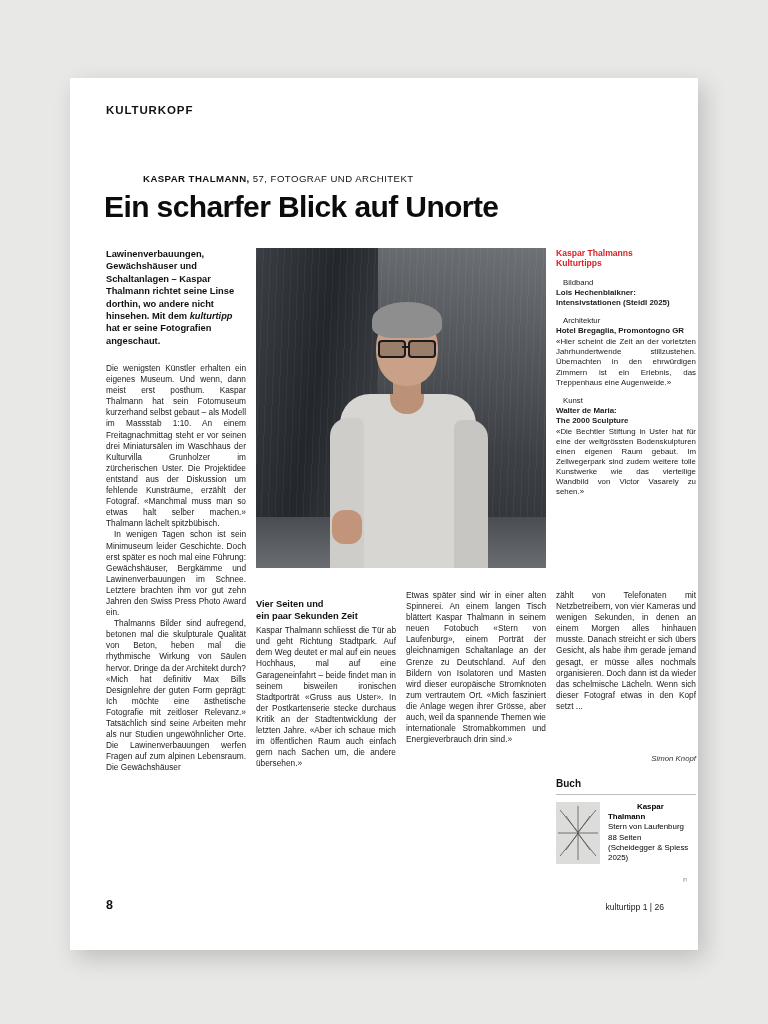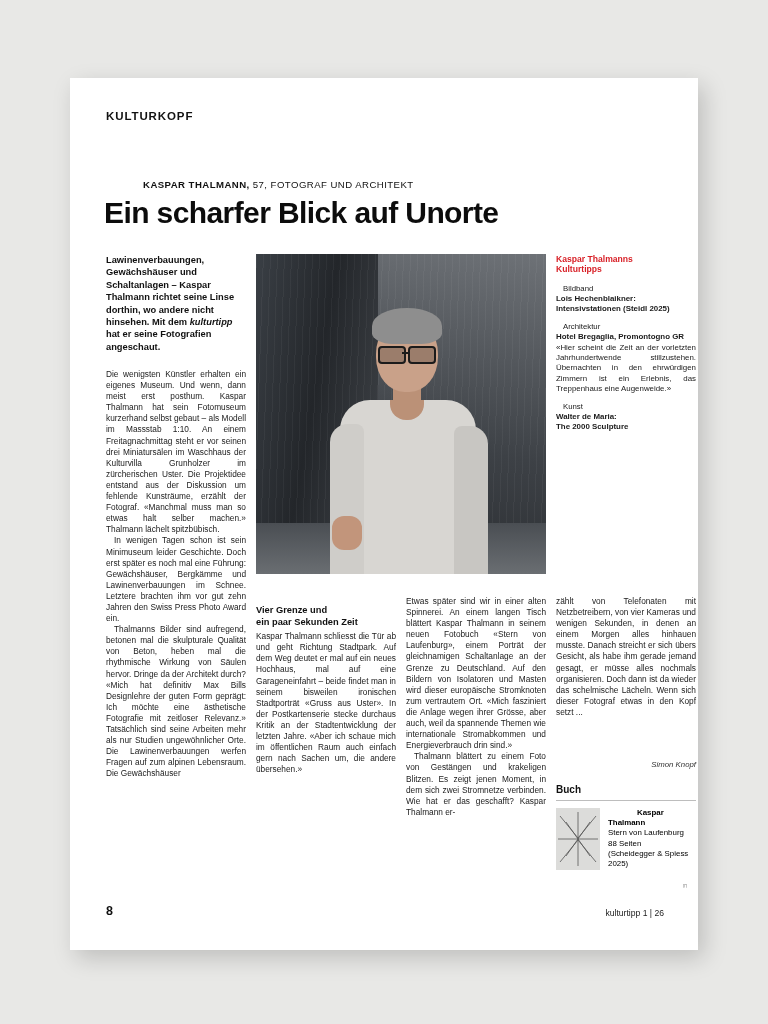--- a/index.html
+++ b/index.html
@@ -17,21 +17,21 @@
     position: absolute;
     left: 70px;
     top: 78px;
     width: 628px;
     height: 872px;
     background: #ffffff;
     box-shadow: 6px 8px 22px rgba(0,0,0,0.18);
   }
   .page-inner {
     position: absolute;
-    left: 0; top: 6px;
+    left: 0; top: 0;
     width: 628px;
     height: 872px;
     padding: 0;
   }
 
   .kulturkopf {
     position: absolute;
     left: 36px;
     top: 26px;
     font-size: 11.5px;
@@ -311,29 +311,28 @@
     </div>
 
     <div class="col col1">
       <p>Die wenigsten Künstler erhalten ein eigenes Museum. Und wenn, dann meist erst posthum. Kaspar Thalmann hat sein Fotomuseum kurzerhand selbst gebaut – als Modell im Massstab 1:10. An einem Freitagnachmittag steht er vor seinen drei Miniatursälen im Waschhaus der Kulturvilla Grunholzer im zürcherischen Uster. Die Projektidee entstand aus der Diskussion um fehlende Kunsträume, erzählt der Fotograf. «Manchmal muss man so etwas halt selber machen.» Thalmann lächelt spitzbübisch.</p>
       <p>In wenigen Tagen schon ist sein Minimuseum leider Geschichte. Doch erst später es noch mal eine Führung: Gewächshäuser, Bergkämme und Lawinenverbauungen im Schnee. Letztere brachten ihm vor gut zehn Jahren den Swiss Press Photo Award ein.</p>
       <p>Thalmanns Bilder sind aufregend, betonen mal die skulpturale Qualität von Beton, heben mal die rhythmische Wirkung von Säulen hervor. Dringe da der Architekt durch? «Mich hat definitiv Max Bills Designlehre der guten Form geprägt: Ich möchte eine ästhetische Fotografie mit zeitloser Relevanz.» Tatsächlich sind seine Arbeiten mehr als nur Studien ungewöhnlicher Orte. Die Lawinenverbauungen werfen Fragen auf zum alpinen Lebensraum. Die Gewächshäuser</p>
     </div>
 
     <div class="col col2">
       <div class="subhead">
-        <div>Vier Grenze und</div>
+        <div>Vier Seiten und</div>
         <div>ein paar Sekunden Zeit</div>
       </div>
       <p>Kaspar Thalmann schliesst die Tür ab und geht Richtung Stadtpark. Auf dem Weg deutet er mal auf ein neues Hochhaus, mal auf eine Garageneinfahrt – beide findet man in seinem bisweilen ironischen Stadtporträt «Gruss aus Uster». In der Postkartenserie stecke durchaus Kritik an der Stadtentwicklung der letzten Jahre. «Aber ich schaue mich im öffentlichen Raum auch einfach gern nach Sachen um, die andere übersehen.»</p>
     </div>
 
     <div class="col col3">
       <p>Etwas später sind wir in einer alten Spinnerei. An einem langen Tisch blättert Kaspar Thalmann in seinem neuen Fotobuch «Stern von Laufenburg», einem Porträt der gleichnamigen Schaltanlage an der Grenze zu Deutschland. Auf den Bildern von Isolatoren und Masten wird dieser europäische Stromknoten zum vertrautem Ort. «Mich fasziniert die Anlage wegen ihrer Grösse, aber auch, weil da spannende Themen wie internationale Stromabkommen und Energieverbrauch drin sind.»</p>
-      <p>Thalmann blättert zu einem Foto von Gestängen und krakeligen Blitzen. Es zeigt jenen Moment, in dem sich zwei Stromnetze verbinden. Wie hat er das geschafft? Kaspar Thalmann er-</p>
     </div>
 
     <div class="col col4">
       <p>zählt von Telefonaten mit Netzbetreibern, von vier Kameras und wenigen Sekunden, in denen an einem Morgen alles hinhauen musste. Danach streicht er sich übers Gesicht, als habe ihm gerade jemand gesagt, er müsse alles nochmals organisieren. Doch dann ist da wieder das schelmische Lächeln. Wenn sich dieser Fotograf etwas in den Kopf setzt ...</p>
     </div>
 
     <div class="credit">Simon Knopf</div>
 
     <div class="rail">
       <div class="rail-title">
@@ -350,20 +349,21 @@
       <div>
         <div class="rail-cat">Architektur</div>
         <div class="rail-item-title">Hotel Bregaglia, Promontogno GR</div>
         <div class="rail-text">«Hier scheint die Zeit an der vorletzten Jahrhundertwende stillzustehen. Übernachten in den ehrwürdigen Zimmern ist ein Erlebnis, das Treppenhaus eine Augenweide.»</div>
       </div>
 
       <div>
         <div class="rail-cat">Kunst</div>
         <div class="rail-item-title">Walter de Maria:</div>
         <div class="rail-item-title">The 2000 Sculpture</div>
+        <div class="rail-text">«Die Bechtler Stiftung in Uster hat für eine der weltgrössten Bodenskulpturen einen eigenen Raum gebaut. Im Zellwegerpark sind zudem weitere tolle Kunstwerke wie das vierteilige Wandbild von Victor Vasarely zu sehen.»</div>
       </div>
     </div>
 
     <div class="buch-head">Buch</div>
     <div class="buch-rule"></div>
     <div class="buch-cover">
       <svg class="lines" viewBox="0 0 44 62">
         <rect x="0" y="0" width="44" height="62" fill="#dcdcda"></rect>
         <g stroke="#555" stroke-width="0.8" fill="none">
           <path d="M4 8 L22 30 L40 8"></path>

